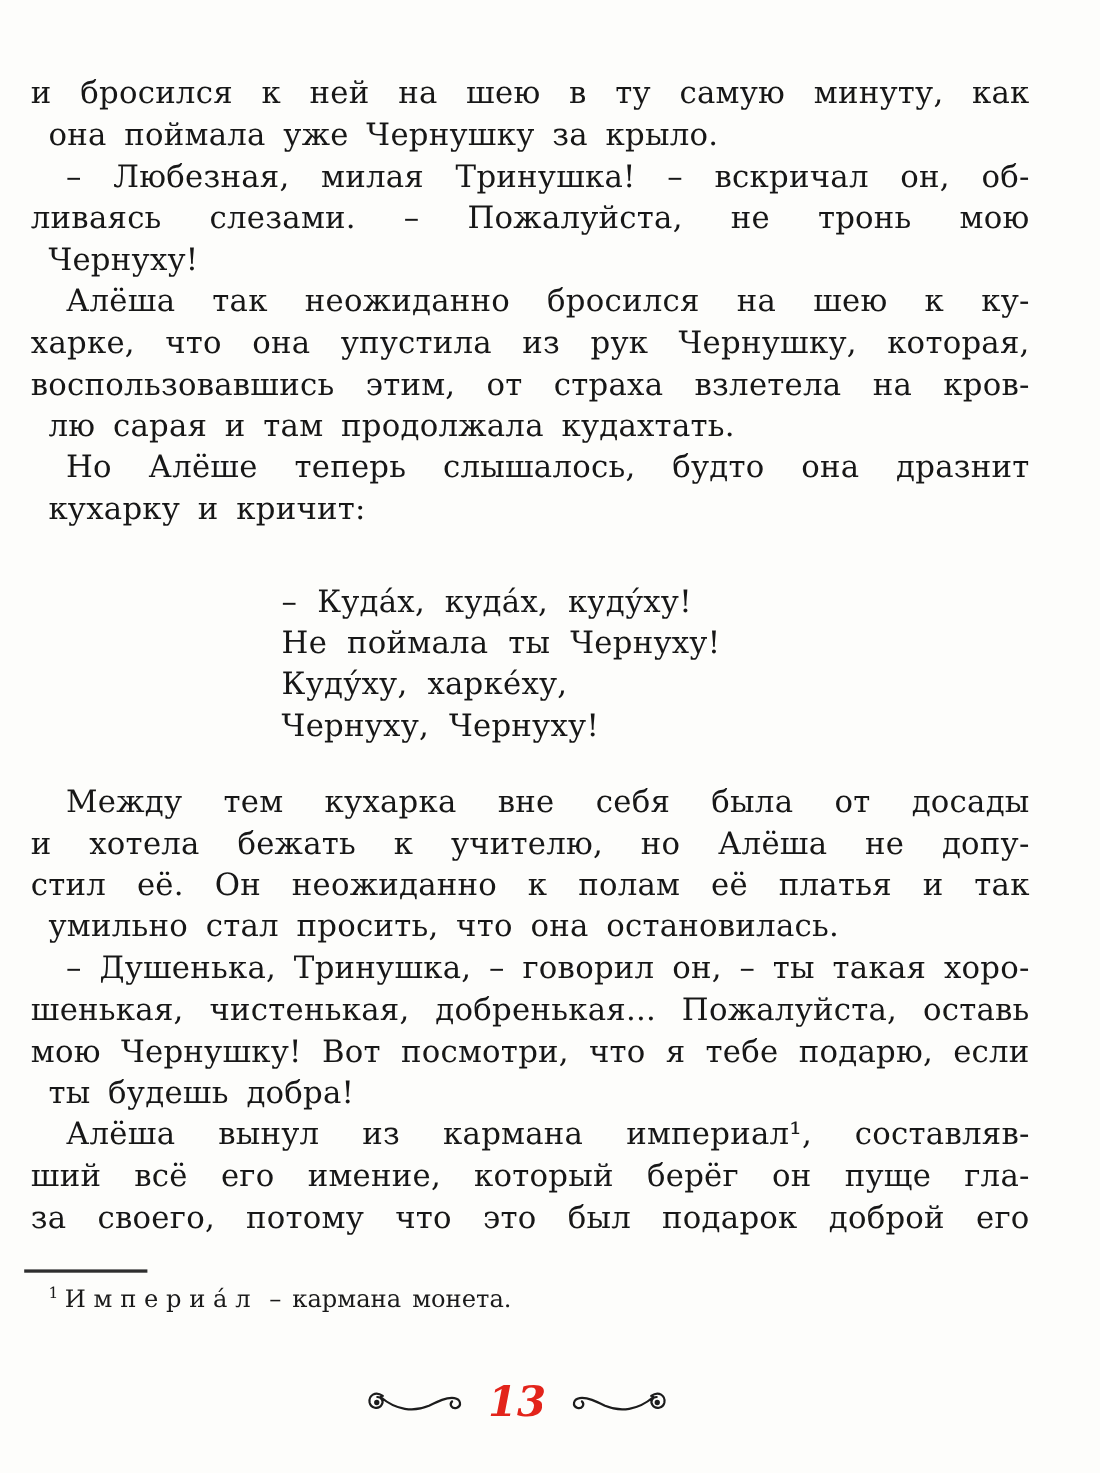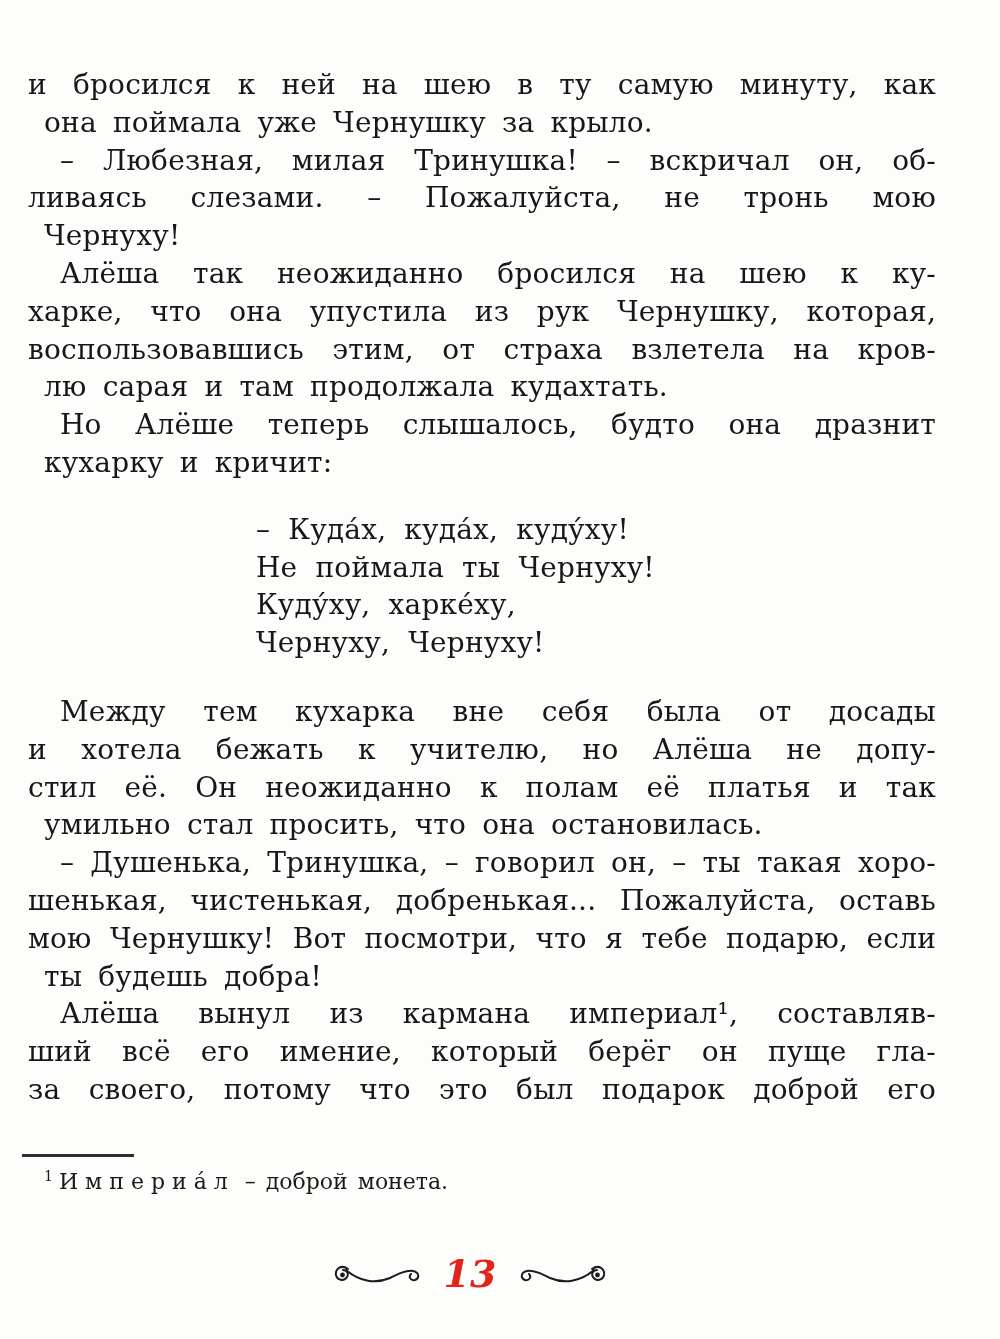--- a/index.html
+++ b/index.html
@@ -24,21 +24,21 @@
     line-height: 37.8px;
     letter-spacing: 0.2px;
   }
   .line { min-height: 37.8px; }
   .line.just { text-align: justify; text-align-last: justify; text-justify: inter-word; }
   .line.last { text-align: left; word-spacing: 7px; margin-left: 16px; }
   .line.indent { text-indent: 32px; }
 
   .block.verse {
     padding-left: 228px;
-    margin-top: 29px;
+    margin-top: 46px;
     margin-bottom: 31px;
     word-spacing: 9px;
   }
   .block.verse .line { text-align: left; }
 
   
   .footnote { position: absolute; left: 22px; top: 1154px; width: 908px; }
   .footnote-rule { width: 112px; height: 3px; background: #2e2e2e; }
   .footnote-line {
     margin: 10px 0 0 0;
@@ -118,21 +118,21 @@
       </div>
       <div class="block paragraph">
         <div class="line just indent">Алёша вынул из кармана империал¹, составляв-</div>
         <div class="line just">ший всё его имение, который берёг он пуще гла-</div>
         <div class="line just">за своего, потому что это был подарок доброй его</div>
       </div>
     </div>
 
   <div class="footnote">
     <div class="footnote-rule"></div>
-    <p class="footnote-line"><sup>1</sup><span class="footnote-term">Империа́л</span> <span>– доброй монета.</span></p>
+    <p class="footnote-line"><sup>1</sup><span class="footnote-term">Империа́л</span> <span>– кармана монета.</span></p>
   </div>
 
   <footer class="page-footer">
     <svg class="flourish" viewBox="0 0 92 30" xmlns="http://www.w3.org/2000/svg">
       <path d="M16 8 C9 3 3 8 4 14 C5 19 12 21 15 16 C17 13 15 9 11 9
                M14 9 C28 21 44 23 58 17 C66 13 74 9 81 10 C87 11 88 17 83 19 C79 20 76 16 79 13" stroke="#1c1c1c" fill="none" stroke-width="2" stroke-linecap="round"></path>
       <circle cx="10.5" cy="14" r="2.4" fill="#1c1c1c"></circle>
     </svg>
     <span class="page-number" style="color: rgb(227, 36, 27);">13</span>
     <svg class="flourish mirrored" viewBox="0 0 92 30" xmlns="http://www.w3.org/2000/svg">

